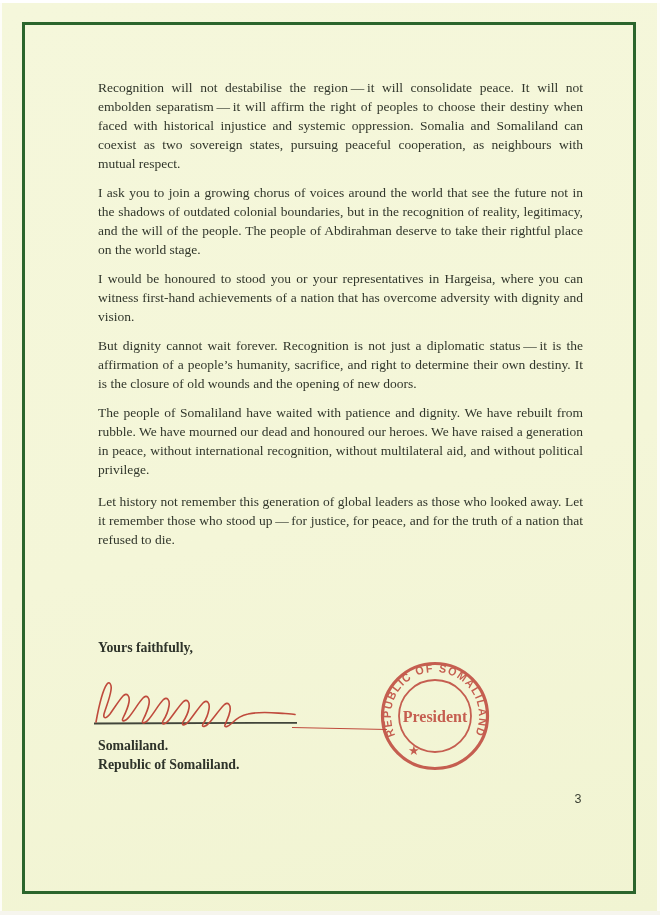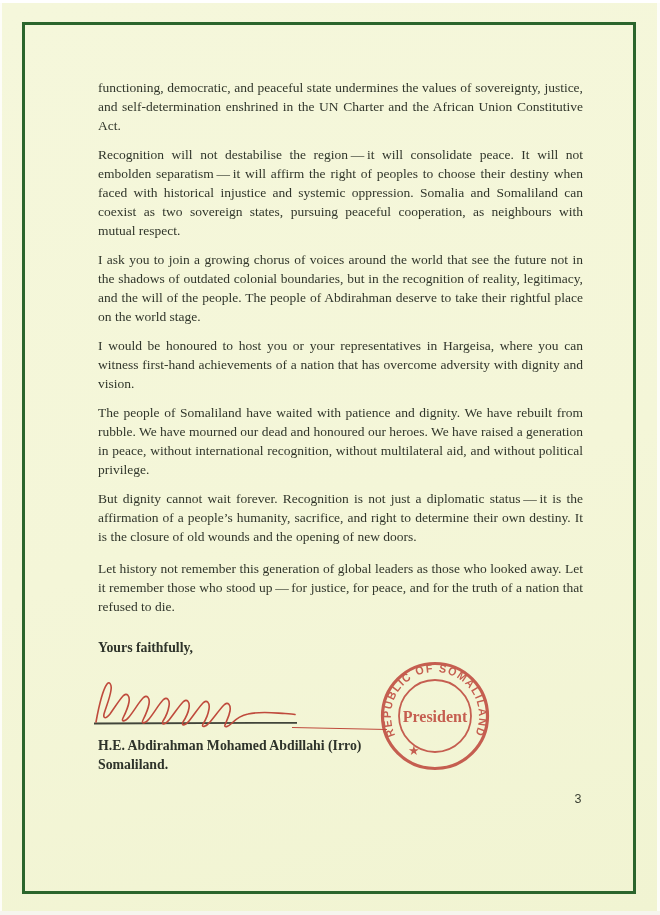--- a/index.html
+++ b/index.html
@@ -66,26 +66,25 @@
 </head>
 <body>
 
 <div class="scan-frame">
   <div class="scan-edge-top"></div>
 
   <div class="letter-page">
     <div class="border-frame"></div>
 
     <div class="body-text">
-      <p>functioning, democratic, and peaceful state undermines the values of sovereignty, justice, and self-determination enshrined in the UN Charter and the African Union Constitutive Act.</p>
       <p>Recognition will not destabilise the region — it will consolidate peace. It will not embolden separatism — it will affirm the right of peoples to choose their destiny when faced with historical injustice and systemic oppression. Somalia and Somaliland can coexist as two sovereign states, pursuing peaceful cooperation, as neighbours with mutual respect.</p>
       <p>I ask you to join a growing chorus of voices around the world that see the future not in the shadows of outdated colonial boundaries, but in the recognition of reality, legitimacy, and the will of the people. The people of Abdirahman deserve to take their rightful place on the world stage.</p>
-      <p>I would be honoured to host you or your representatives in Hargeisa, where you can witness first-hand achievements of a nation that has overcome adversity with dignity and vision.</p>
+      <p>I would be honoured to stood you or your representatives in Hargeisa, where you can witness first-hand achievements of a nation that has overcome adversity with dignity and vision.</p>
+      <p>But dignity cannot wait forever. Recognition is not just a diplomatic status — it is the affirmation of a people’s humanity, sacrifice, and right to determine their own destiny. It is the closure of old wounds and the opening of new doors.</p>
       <p>The people of Somaliland have waited with patience and dignity. We have rebuilt from rubble. We have mourned our dead and honoured our heroes. We have raised a generation in peace, without international recognition, without multilateral aid, and without political privilege.</p>
-      <p>But dignity cannot wait forever. Recognition is not just a diplomatic status — it is the affirmation of a people’s humanity, sacrifice, and right to determine their own destiny. It is the closure of old wounds and the opening of new doors.</p>
       <p class="extra-gap">Let history not remember this generation of global leaders as those who looked away. Let it remember those who stood up — for justice, for peace, and for the truth of a nation that refused to die.</p>
     </div>
 
     <div class="closing">Yours faithfully,</div>
 
     <div class="signature-area">
       <svg width="310" height="60" viewBox="0 0 310 60">
 
         <line x1="5" y1="48.5" x2="208" y2="47.8" stroke="#41453a" stroke-width="1.8"></line>
 
@@ -133,21 +132,21 @@
         <path id="ringArc" d="M 21.9 82 A 44 44 0 1 1 98.1 82" fill="none"></path>
       </defs>
       <text font-size="11.5" font-weight="bold" fill="#bf4a3e" letter-spacing="1.5" font-family="Liberation Sans, sans-serif">
         <textPath href="#ringArc" startOffset="50%" text-anchor="middle" textLength="178" lengthAdjust="spacingAndGlyphs">REPUBLIC OF SOMALILAND</textPath>
       </text>
       <text x="60" y="65.5" text-anchor="middle" font-size="16" font-weight="bold" fill="#bf4a3e" font-family="Liberation Serif, serif">President</text>
       <text x="38.8" y="98.5" text-anchor="middle" font-size="13" fill="#bf4a3e" font-family="DejaVu Sans, sans-serif">★</text>
     </svg>
 
     <div class="signatory-block">
-      <div>H.E. Abdirahman Mohamed Abdillahi (Irro)</div>
       <div>Somaliland.</div>
+      <div>Republic of Somaliland.</div>
     </div>
 
     <div class="page-number">3</div>
   </div>
 
   <div class="scan-edge-bottom"></div>
 </div>
 
 </body></html>

